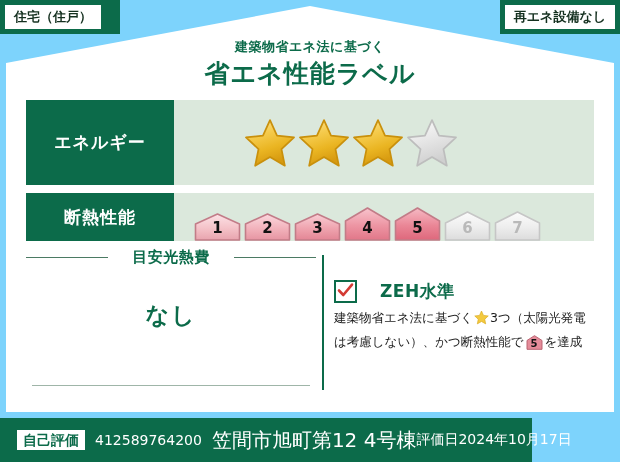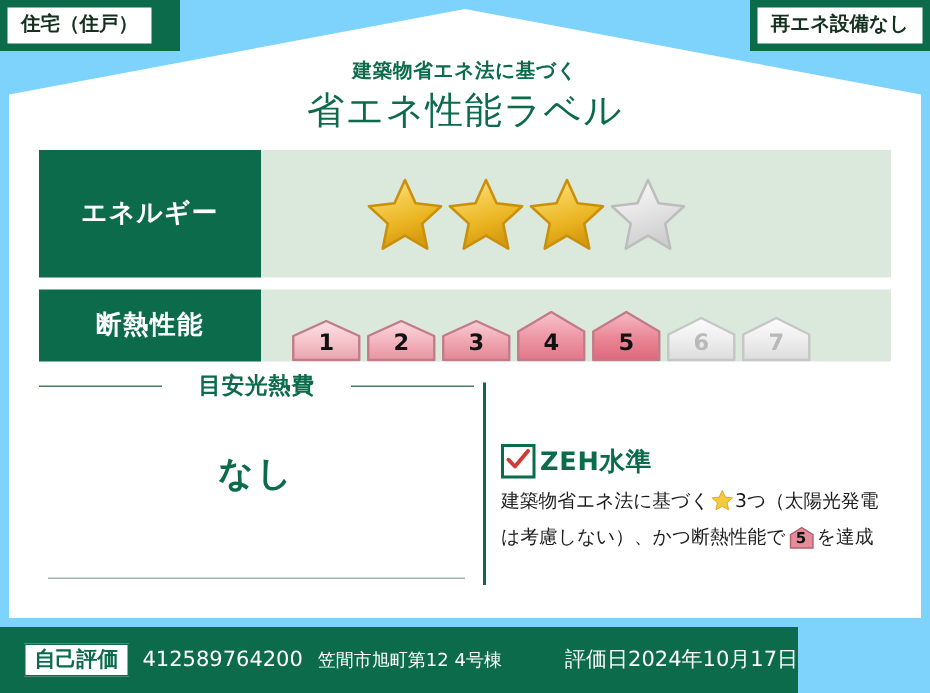--- a/index.html
+++ b/index.html
@@ -37,21 +37,21 @@
   #roof-mask-l{position:absolute;left:0;top:0;width:120px;height:34px;background:#0c6b4a;}
   #roof-mask-r{position:absolute;right:0;top:0;width:120px;height:34px;background:#0c6b4a;}
 
   
   #title-small{
     position:absolute;left:0;top:38px;width:620px;text-align:center;
     color:#0c6b4a;font-size:13px;font-weight:bold;letter-spacing:0.5px;
   }
   #title-main{
     position:absolute;left:0;top:57px;width:620px;text-align:center;
-    color:#0c6b4a;font-size:25px;font-weight:normal;letter-spacing:1px;
+    color:#0c6b4a;font-size:25px;font-weight:bold;letter-spacing:1px;
   }
 
   
   .rating-row{position:absolute;left:26px;width:568px;display:flex;align-items:stretch;}
   #row-energy{top:100px;height:85px;}
   #row-insul{top:193px;height:48px;}
 
   .row-label{
     background:#0c6b4a;color:#ffffff;flex:0 0 148px;
     display:flex;flex-direction:column;align-items:center;justify-content:center;
@@ -88,21 +88,21 @@
   }
   #cost-bottom-rule{
     position:absolute;left:32px;top:385px;width:278px;height:1px;background:#9fb5a8;
   }
   #vdivider{
     position:absolute;left:322px;top:255px;width:2px;height:135px;background:#0c6b4a;
   }
 
   
   #zeh-block{position:absolute;left:334px;top:280px;width:270px;}
-  #zeh-head{display:flex;align-items:center;gap:3px;margin-top:16px;}
+  #zeh-head{display:flex;align-items:center;gap:23px;}
   #zeh-check{
     width:19px;height:19px;border:2px solid #0c6b4a;background:#fff;
     position:relative;flex:0 0 19px;
   }
   #zeh-check svg{position:absolute;left:1px;top:0px;}
   #zeh-title{color:#0c6b4a;font-size:17px;font-weight:bold;letter-spacing:0.5px;}
   .zeh-line{
     color:#1b1b1b;font-size:12.5px;line-height:1.55;margin-top:5px;
     display:flex;align-items:center;flex-wrap:nowrap;white-space:nowrap;
   }
@@ -113,21 +113,21 @@
   #footer{
     position:absolute;left:0;bottom:0;width:532px;height:44px;
     background:#0c6b4a;display:flex;align-items:center;
   }
   #self-badge{
     margin-left:16px;background:#ffffff;color:#0c6b4a;
     border:1px solid #0c6b4a;
     font-size:14px;font-weight:bold;padding:3px 6px;line-height:1;white-space:nowrap;
   }
   #footer-id{color:#ffffff;font-size:14px;margin-left:9px;white-space:nowrap;}
-  #footer-addr{color:#ffffff;font-size:12px;margin-left:10px;white-space:nowrap;}
+  #footer-addr{color:#ffffff;font-size:20px;margin-left:10px;white-space:nowrap;}
   #footer-date{color:#ffffff;font-size:14px;margin-left:auto;margin-right:0;white-space:nowrap;}
 </style>
 </head>
 <body>
 
 <div id="label-root">
 
   <div id="house-roof"></div>
   <div id="house-body"></div>
   <div id="roof-mask-l"></div>

